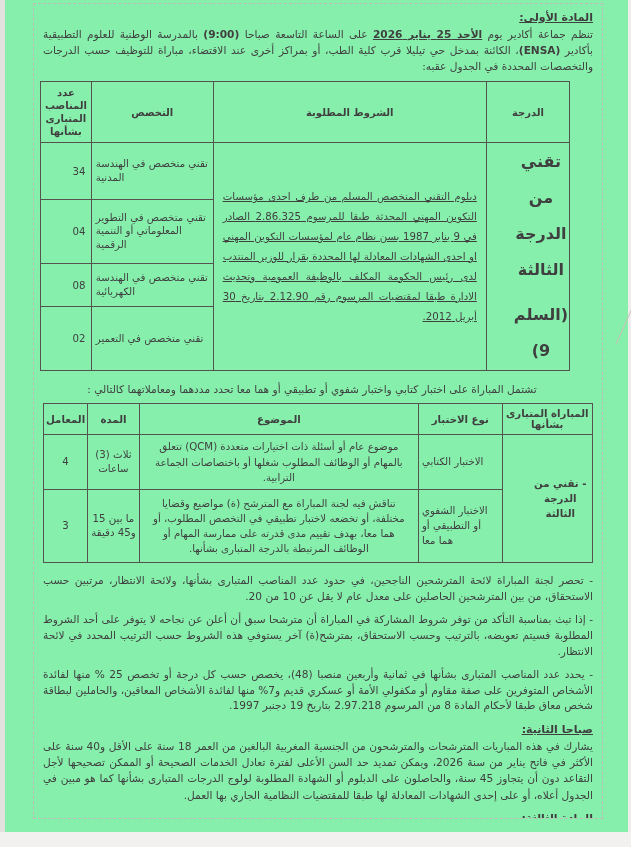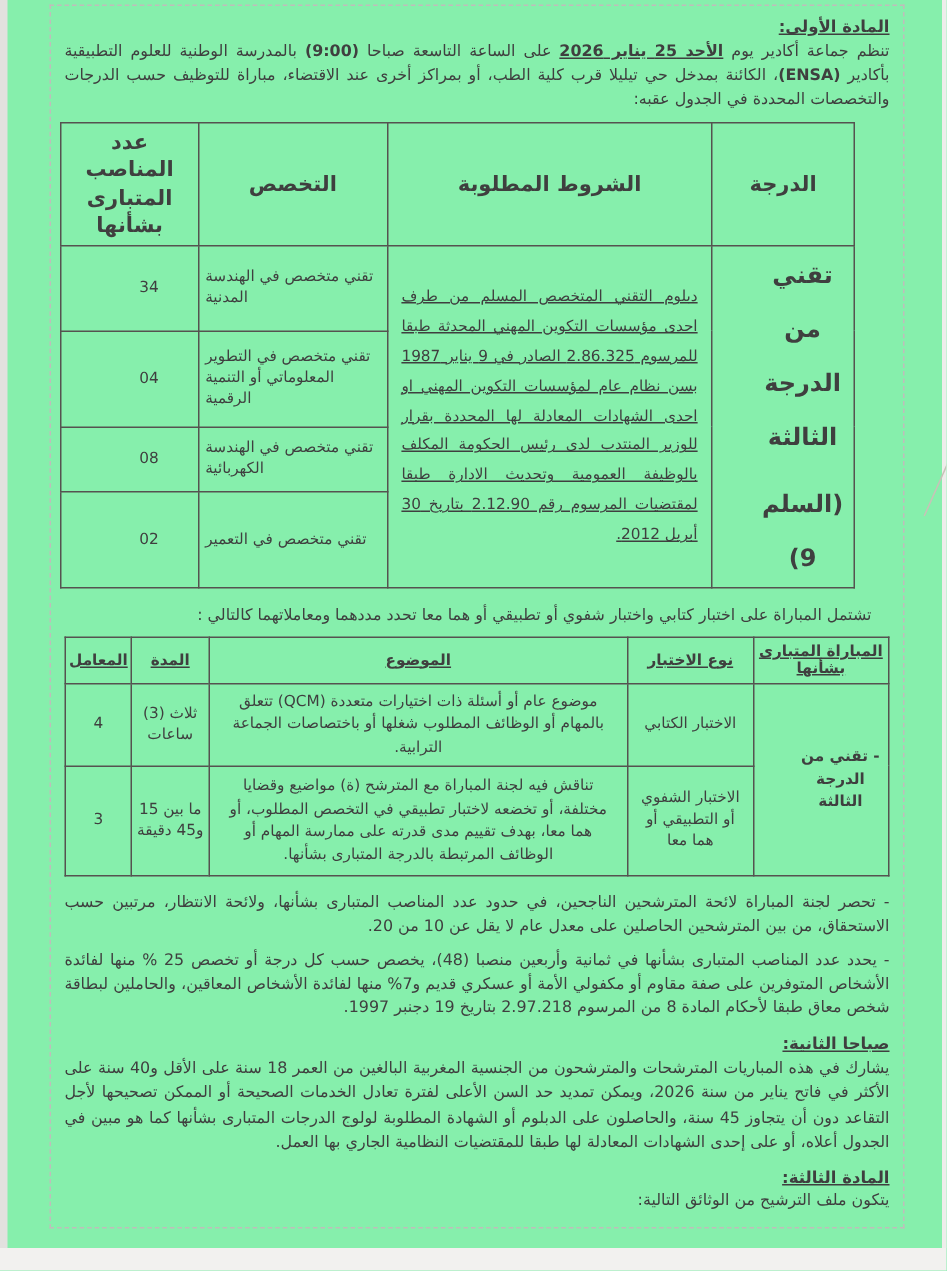--- a/index.html
+++ b/index.html
@@ -34,47 +34,47 @@
     font-size:10.6px;line-height:1.52;text-align:justify;margin:1px 0 7px 0;
   }
   .b{font-weight:700;}
   .bu{font-weight:700;text-decoration:underline;}
 
   table{border-collapse:collapse;margin-right:0;}
   td,th{border:1px solid #555250;vertical-align:middle;padding-left:27px;}
 
   
   .t1{width:530px;margin-left:0;margin-right:23px;margin-bottom:12px;font-size:10.2px;}
-  .t1 th{font-weight:700;text-align:center;padding:4px 16px;font-size:14px;line-height:1.3;}
+  .t1 th{font-weight:700;text-align:center;padding:4px 3px;font-size:10px;line-height:1.3;}
   .t1 .w-grade{width:72px;}
   .t1 .w-cond{width:288px;}
   .t1 .w-spec{width:122px;}
   .t1 .w-pos{width:44px;}
   .grade-cell{text-align:center;font-weight:700;line-height:2.25;font-size:16px;}
   .grade-cell .sep{margin-top:9px;}
   .cond-cell{padding:5px 9px;text-align:justify;line-height:1.95;font-size:10.2px;text-decoration:underline;}
   .spec{text-align:left;padding:3px 4px;line-height:1.35;}
   .pos{text-align:center;}
   .r1 .spec,.r1 .pos{height:38px;}
   .r2 .spec,.r2 .pos{height:44px;}
   .r3 .spec,.r3 .pos{height:27px;}
   .r4 .spec,.r4 .pos{height:44px;}
 
-  .exam-intro{font-size:10.6px;margin:4px 0 8px 0;text-indent:12px;}
+  .exam-intro{font-size:10.6px;margin:4px 0 8px 0;text-indent:12px;text-align:center;}
 
   
   .t2{width:100%;margin-bottom:9px;font-size:10.2px;}
-  .t2 th{font-weight:700;text-align:center;padding:4px 2px;text-decoration:underline;}
+  .t2 th{font-weight:700;text-align:center;padding:4px 2px;}
   .t2 .w-contest{width:88px;}
   .t2 .w-etype{width:82px;}
   .t2 .w-subj{width:293px;}
   .t2 .w-dur{width:48px;}
   .t2 .w-coef{width:32px;}
   .contest{text-align:center;font-weight:700;line-height:1.5;}
-  .etype{text-align:center;padding:3px 3px;line-height:1.45;}
+  .etype{text-align:left;padding:3px 3px;line-height:1.45;}
   .subj{text-align:center;padding:4px 6px;line-height:1.5;}
   .dur,.coef{text-align:center;padding:2px;line-height:1.4;}
   .t2 .row1 td{height:44px;}
   .t2 .row2 td{height:64px;}
 
   .rules{margin:10px 0 4px 0;}
   .rule{font-size:10.6px;line-height:1.5;text-align:justify;margin-bottom:5px;}
   .rule::before{content:"- ";}
   .rule.gap{margin-top:7px;}
 
@@ -157,20 +157,21 @@
         <td class="etype">الاختبار الشفوي أو التطبيقي أو هما معا</td>
         <td class="subj">تناقش فيه لجنة المباراة مع المترشح (ة) مواضيع وقضايا مختلفة، أو تخضعه لاختبار تطبيقي في التخصص المطلوب، أو هما معا، بهدف تقييم مدى قدرته على ممارسة المهام أو الوظائف المرتبطة بالدرجة المتبارى بشأنها.</td>
         <td class="dur">ما بين 15 و45 دقيقة</td>
         <td class="coef">3</td>
       </tr>
     </tbody>
       </table>
 
     <div class="rules">
       <div class="rule">تحصر لجنة المباراة لائحة المترشحين الناجحين، في حدود عدد المناصب المتبارى بشأنها، ولائحة الانتظار، مرتبين حسب الاستحقاق، من بين المترشحين الحاصلين على معدل عام لا يقل عن 10 من 20.</div>
+      <div class="rule gap">إذا تبث بمناسبة التأكد من توفر شروط المشاركة في المباراة أن مترشحا سبق أن أعلن عن نجاحه لا يتوفر على أحد الشروط المطلوبة فسيتم تعويضه، بالترتيب وحسب الاستحقاق، بمترشح(ة) آخر يستوفي هذه الشروط حسب الترتيب المحدد في لائحة الانتظار.</div>
       <div class="rule gap">يحدد عدد المناصب المتبارى بشأنها في ثمانية وأربعين منصبا (48)، يخصص حسب كل درجة أو تخصص 25 % منها لفائدة الأشخاص المتوفرين على صفة مقاوم أو مكفولي الأمة أو عسكري قديم و7% منها لفائدة الأشخاص المعاقين، والحاملين لبطاقة شخص معاق طبقا لأحكام المادة 8 من المرسوم 2.97.218 بتاريخ 19 دجنبر 1997.</div>
     </div>
 
     <div class="art-title mt">صباحا الثانية:</div>
     <p class="body-par">يشارك في هذه المباريات المترشحات والمترشحون من الجنسية المغربية البالغين من العمر 18 سنة على الأقل و40 سنة على الأكثر في فاتح يناير من سنة 2026، ويمكن تمديد حد السن الأعلى لفترة تعادل الخدمات الصحيحة أو الممكن تصحيحها لأجل التقاعد دون أن يتجاوز 45 سنة، والحاصلون على الدبلوم أو الشهادة المطلوبة لولوج الدرجات المتبارى بشأنها كما هو مبين في الجدول أعلاه، أو على إحدى الشهادات المعادلة لها طبقا للمقتضيات النظامية الجاري بها العمل.</p>
 
     <div class="art-title mt">المادة الثالثة:</div>
     <div class="a3-intro">يتكون ملف الترشيح من الوثائق التالية:</div>
 
   </div>

